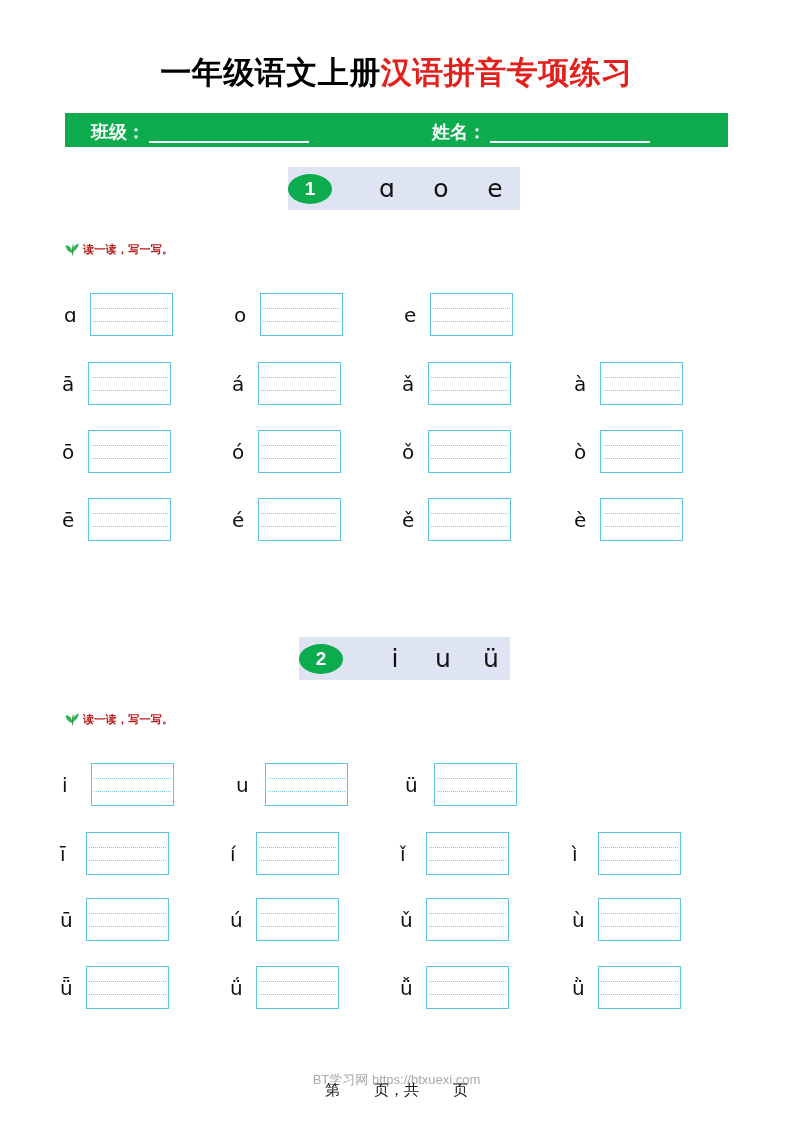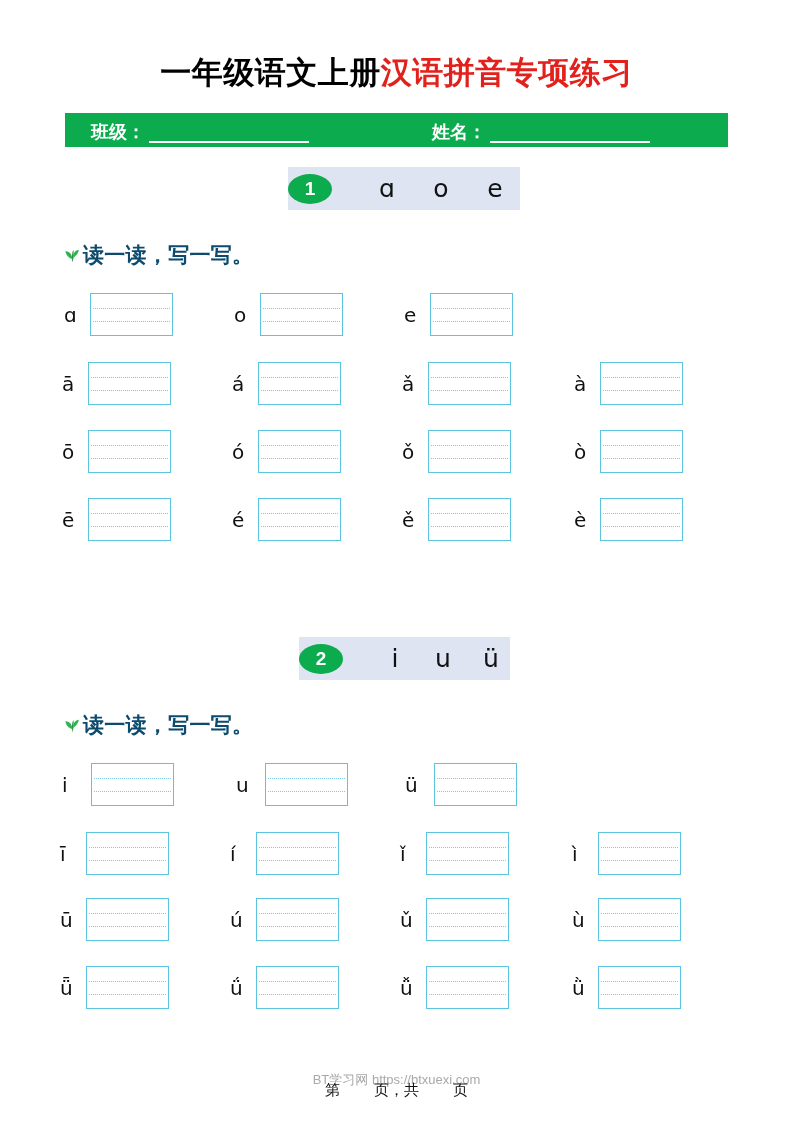--- a/index.html
+++ b/index.html
@@ -111,23 +111,23 @@
   }
   .leaf-icon {
     width: 17px;
     height: 17px;
     margin-right: 2px;
     flex: none;
     display: block;
   }
   .instruction-text {
     font-family: "DejaVu Serif", "Liberation Serif", serif;
-    font-size: 21px;
+    font-size: 11px;
     font-weight: bold;
-    color: #0c4a6e;
+    color: #b91c1c;
     letter-spacing: 0.3px;
   }
 
   
   .practice-row {
     position: absolute;
     display: flex;
   }
   .practice-cell {
     display: flex;

